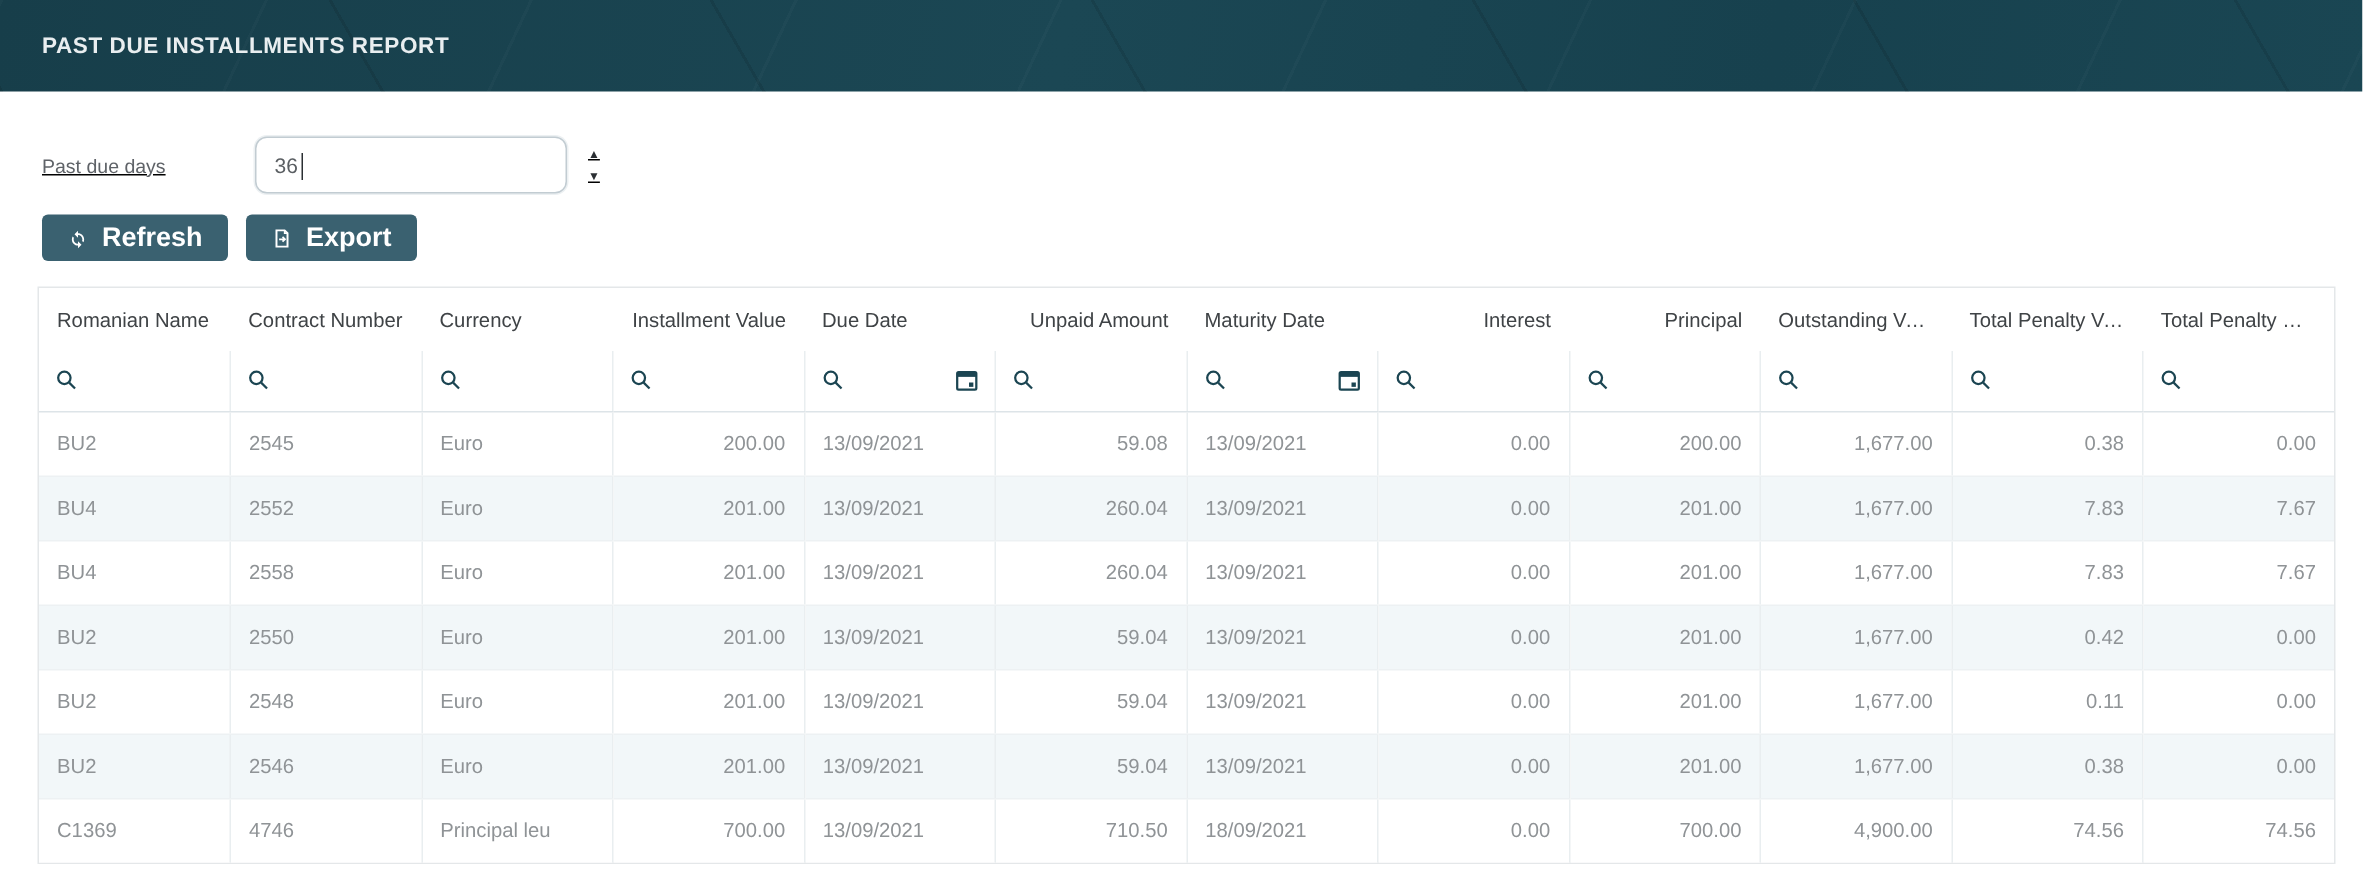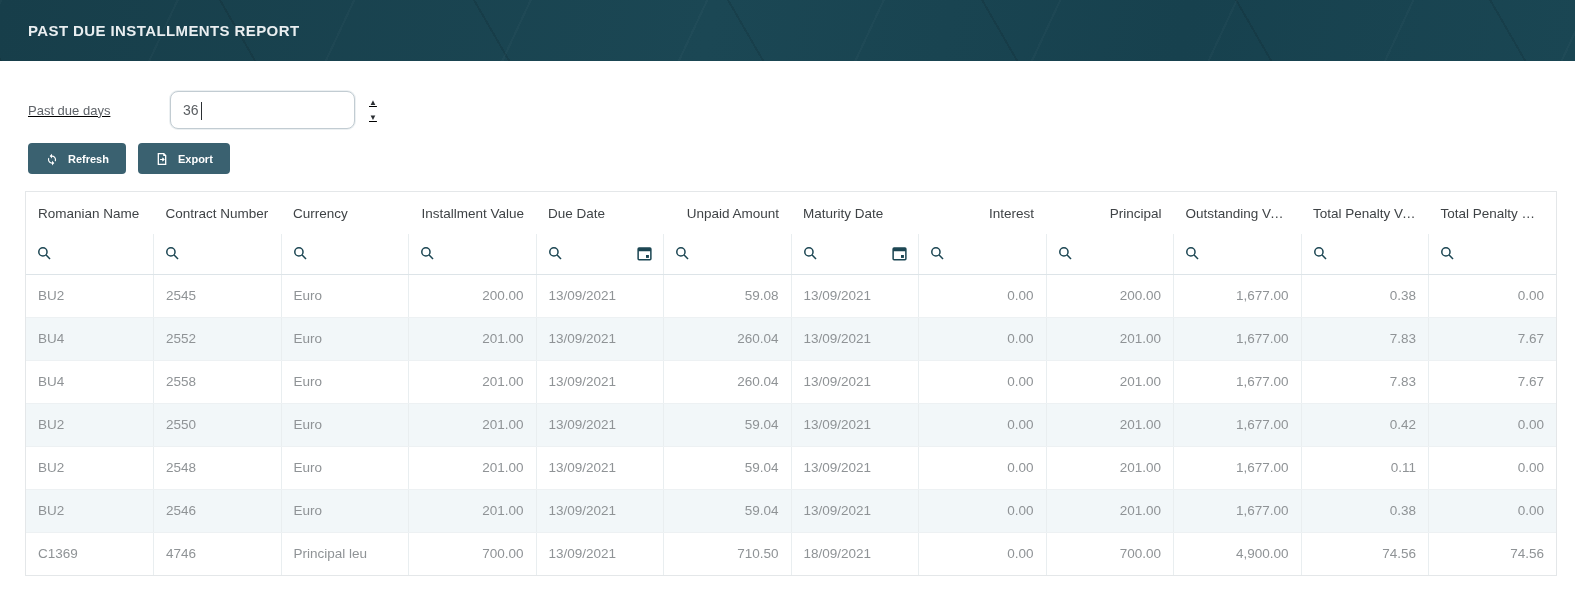--- a/index.html
+++ b/index.html
@@ -17,38 +17,38 @@
   }
   .titlebar h1{
     margin-left:28px; font-size:15px; font-weight:bold; letter-spacing:.4px;
     color:#e9eef0; text-transform:uppercase;
   }
 
   
   .field-row{ margin:30px 0 0 28px; display:flex; align-items:center; height:38px;text-decoration:underline; }
   .field-label{ width:142px; font-size:13px; color:#5f6368; }
   .input-wrap{
-    position:relative; width:185px; height:38px; background:#fff;
+    position:relative; width:208px; height:38px; background:#fff;
     border:1px solid #c2ccd2; border-radius:8px; box-shadow:0 0 0 1px rgba(180,195,205,.25);
   }
   .num-input{
     width:100%; height:100%; border:none; outline:none; background:transparent;
     border-radius:8px; padding:0 12px; font-size:14px; color:#5b5f63;
     font-family:"Liberation Sans", sans-serif;
   }
   .caret{ position:absolute; left:30px; top:10px; width:1px; height:18px; background:#2b2f33; }
   .spinner{ margin-left:14px; display:flex; flex-direction:column; gap:7px; }
   .spin{ font-size:8px; line-height:8px; color:#2b2f33; cursor:pointer; user-select:none; }
 
   
   .btn-row{ margin:14px 0 0 28px; display:flex; gap:12px; }
   .btn{
     display:inline-flex; align-items:center; gap:9px; height:31px; padding:0 17px;
     background:#3a6170; border:none; border-radius:4px; color:#ffffff;
-    font-size:11px; font-weight:bold; font-family:"Liberation Sans", sans-serif;
+    font-size:18px; font-weight:bold; font-family:"Liberation Sans", sans-serif;
     cursor:pointer;
   }
   .btn .b-ic{ display:inline-flex; }
 
   
   .grid-wrap{ margin:17px 0 0 25px; width:1532px; border:1px solid #e4e7e9; }
   table.grid{ width:100%; border-collapse:collapse; table-layout:fixed; }
   .grid th, .grid td{ overflow:hidden; white-space:nowrap; text-overflow:ellipsis; }
 
   .header-row th{

